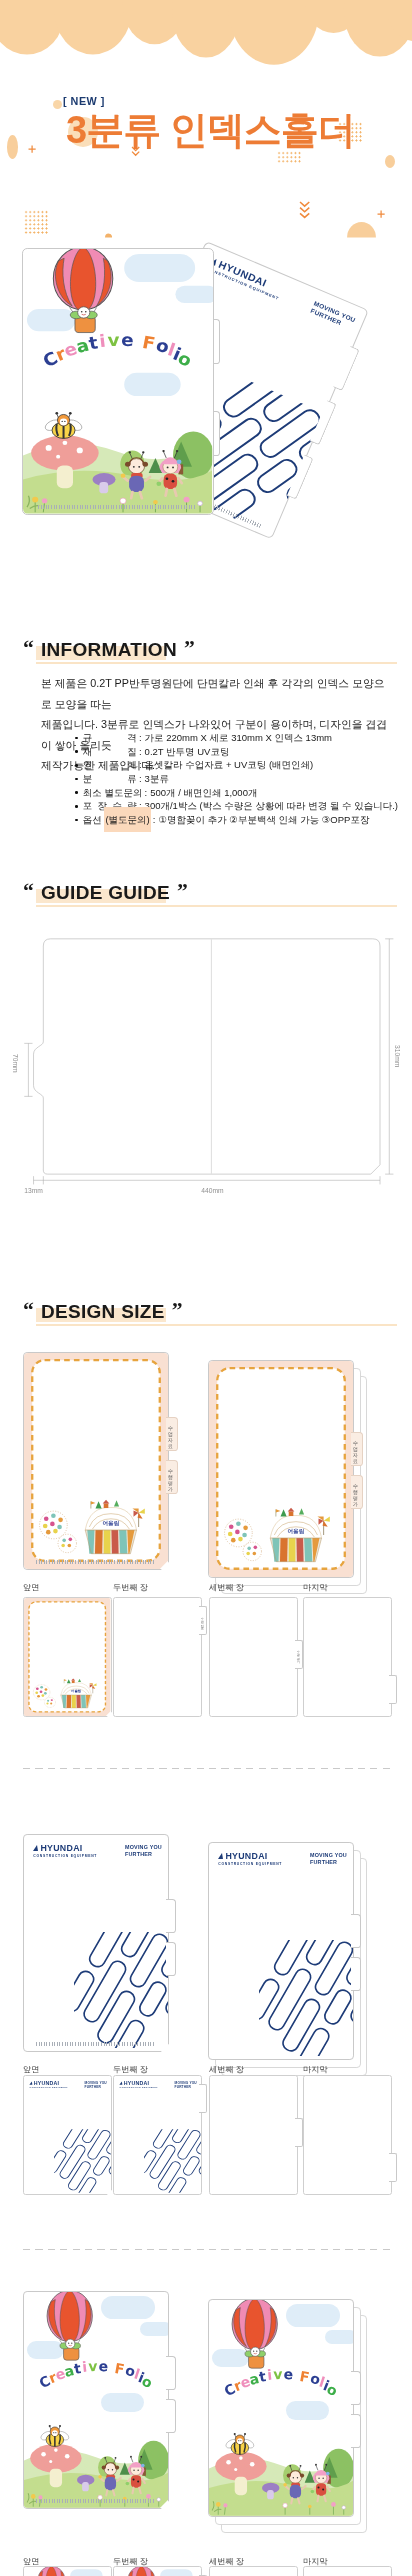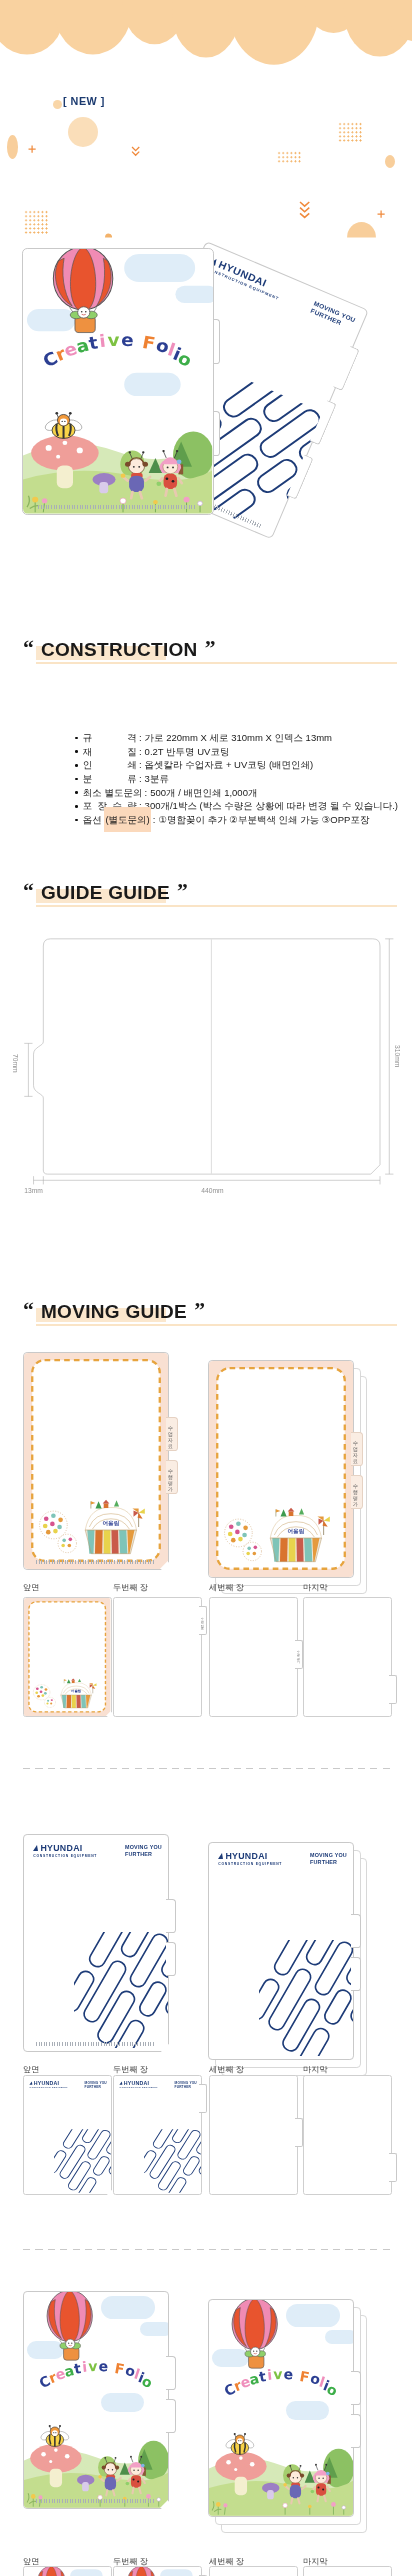--- a/index.html
+++ b/index.html
@@ -122,20 +122,21 @@
       </g>
   </svg>
   <svg class="abs" style="left:347px;top:221px;" width="29" height="16.5" viewBox="0 0 56 32">
       <path d="M0,32 A28,30 0 0 1 56,32 Z" fill="#F8CE9B"></path>
     </svg>
   <svg class="abs" style="left:105px;top:233px;" width="7.2" height="4.6" viewBox="0 0 14 9">
       <path d="M0,9 A7,8 0 0 1 14,9 Z" fill="#F3B26A"></path>
     </svg>
 
   <div class="abs new-label">[ NEW ]</div>
+  <div class="abs page-title">3분류 인덱스홀더</div>
 
   <div class="abs" style="left:206px;top:241px;width:175px;height:247px;transform:rotate(23deg);transform-origin:0 0;z-index:1;">
     <div class="folder" style="left:0;top:0;width:175px;height:247px;">
       <div class="folder-clip">
         <div class="design-slot" style="--sx:1.214;--sy:1.143;">
   <div class="design-canvas">
     <div class="hy-logo">
       <div class="row1">
                   <span class="tri"></span>
                   <span>HYUNDAI</span>
@@ -316,25 +317,30 @@
         <div class="hatch"></div>
       </div>
     </div>
   </div>
 
   <div class="section-head" style="top:638px;">
     <div class="band"></div>
     <div class="underline"></div>
     <div class="txt">
       <span class="q">“</span>
-      <span class="head-title">CONSTRUCTION</span>
+      <span class="head-title">INFORMATION</span>
       <span class="q">”</span>
     </div>
   </div>
 
+  <div class="abs para">
+    <div>본 제품은 0.2T PP반투명원단에 단면칼라 인쇄 후 각각의 인덱스 모양으로 모양을 따는</div>
+    <div>제품입니다. 3분류로 인덱스가 나와있어 구분이 용이하며, 디자인을 겹겹이 쌓아 올리듯</div>
+    <div>제작가능한 제품입니다.</div>
+  </div>
 
   <div class="abs spec-list">
     <div class="spec-row">
         <span class="bullet-icon"></span>
         <span class="spec-label">규 격</span>
         <span class="colon">:</span>
         <span>가로 220mm X 세로 310mm X 인덱스 13mm</span>
       </div>
     <div class="spec-row">
         <span class="bullet-icon"></span>
@@ -404,21 +410,21 @@
   <div class="abs dim vdim" style="left:12.4px;top:1054px;">70mm</div>
   <div class="abs dim vdim" style="left:394px;top:1045px;">310mm</div>
   <div class="abs dim" style="left:21.6px;top:1187px;width:24px;text-align:center;">13mm</div>
   <div class="abs dim" style="left:191px;top:1187px;width:43px;text-align:center;">440mm</div>
 
   <div class="section-head" style="top:1300px;">
     <div class="band"></div>
     <div class="underline"></div>
     <div class="txt">
       <span class="q">“</span>
-      <span class="head-title">MOVING GUIDE</span>
+      <span class="head-title">DESIGN SIZE</span>
       <span class="q">”</span>
     </div>
   </div>
 
   <div class="mock" style="left:23px;top:1352px;">
     <div class="body corner-cut">
         <div class="bodyclip corner-cut">
       <div class="design-slot" style="--sx:1;--sy:1;">
   <div class="design-canvas">
     <div class="peach-bg"></div>

